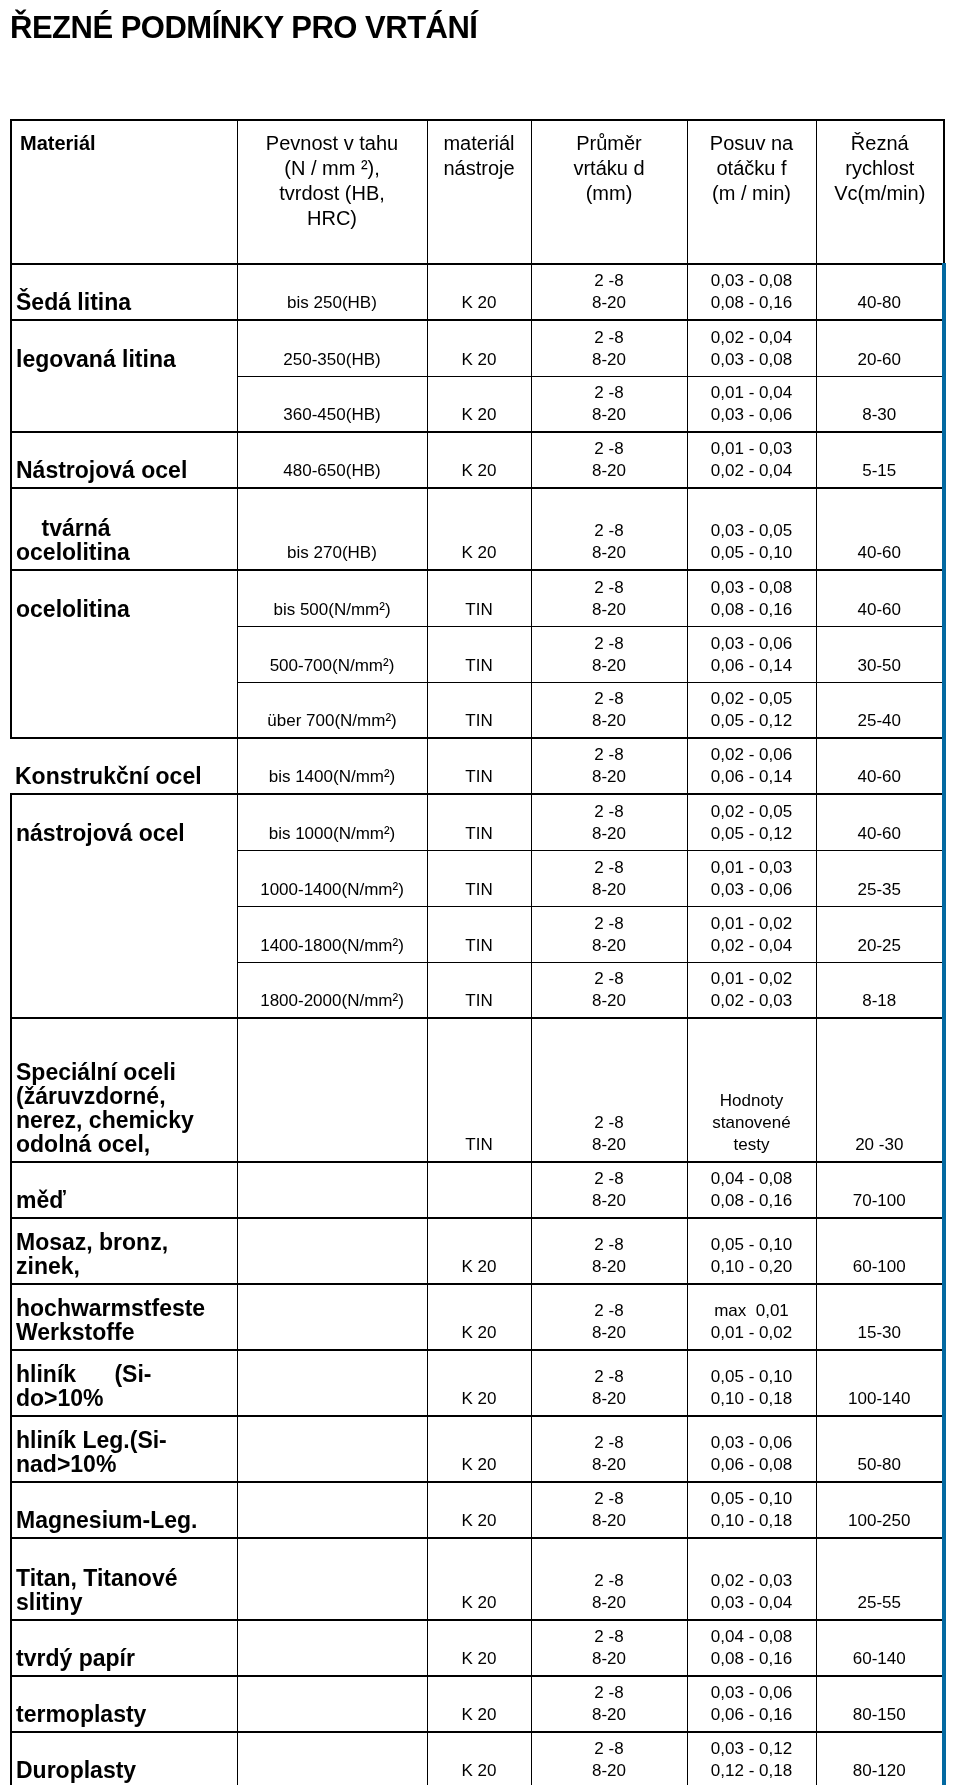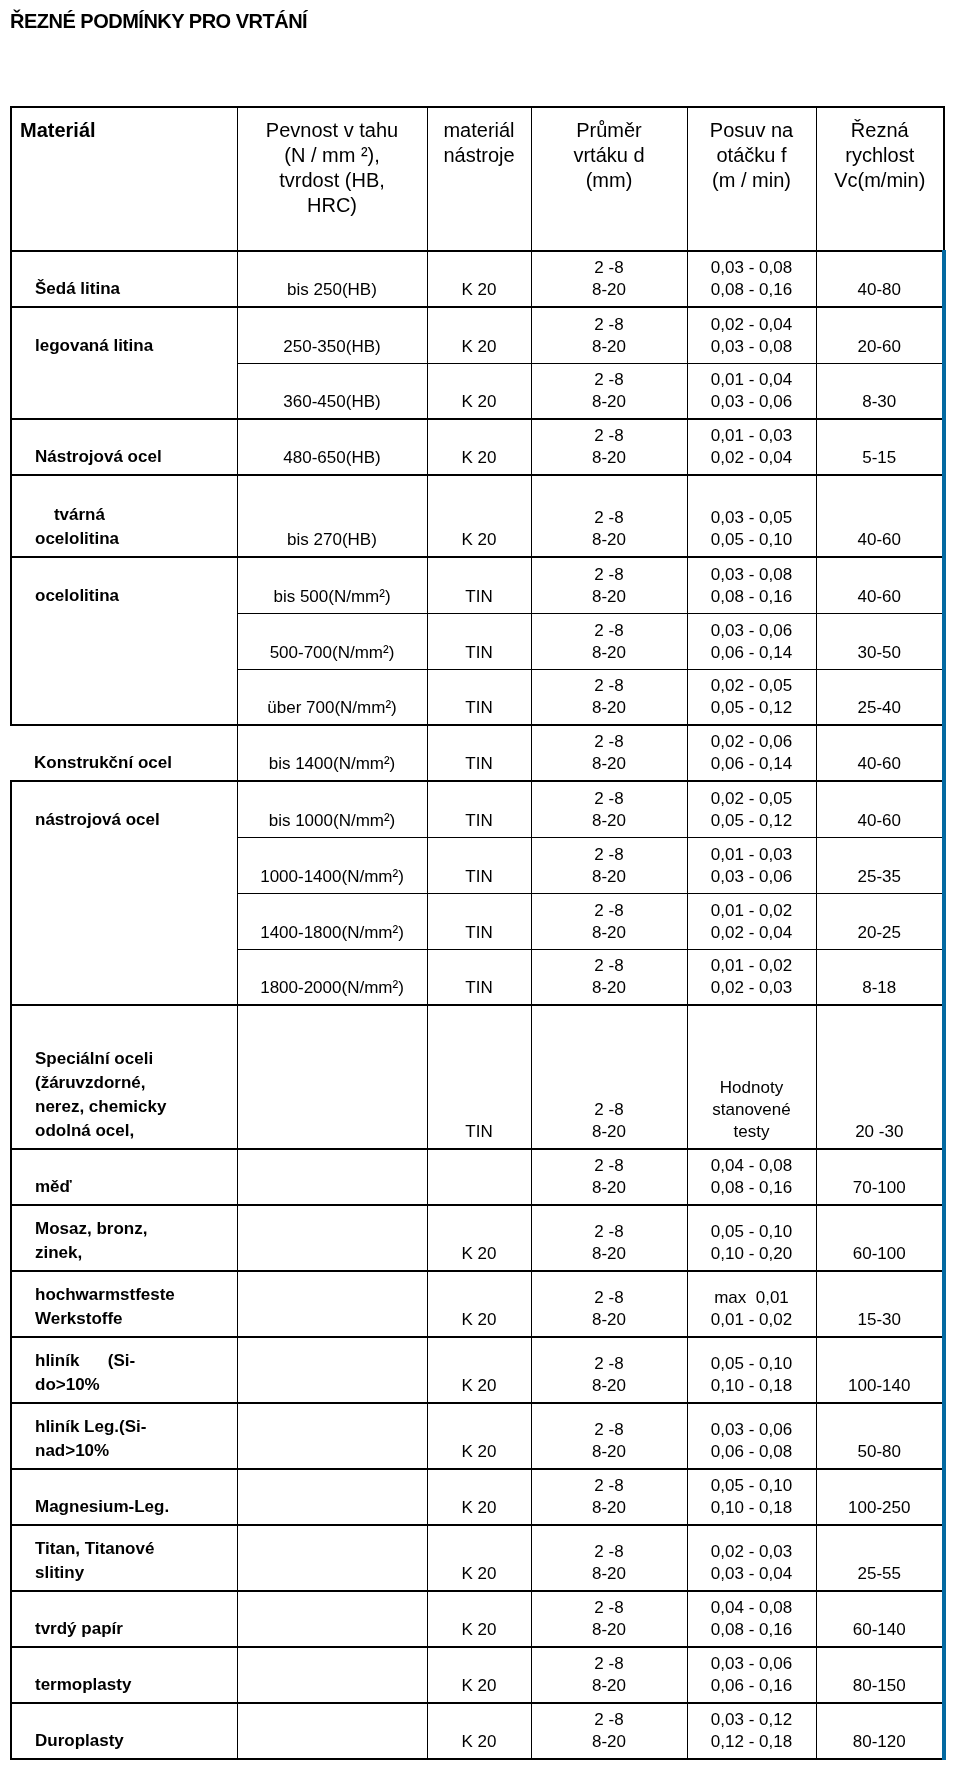--- a/index.html
+++ b/index.html
@@ -1,21 +1,21 @@
 <!DOCTYPE html>
 <html><head>
 <meta charset="utf-8">
 <style>
   html,body{margin:0;padding:0;}
   body{
     width:957px;height:1785px;background:#ffffff;color:#000000;
     font-family:"Liberation Sans",sans-serif;overflow:hidden;
   }
   .title{
-    margin:10px 0 0 10px;font-size:20px;font-weight:bold;letter-spacing:-0.5px;
+    margin:10px 0 0 10px;font-size:31px;font-weight:bold;letter-spacing:-0.5px;
     font-family:"Liberation Sans",sans-serif;
   }
   table.ctable{
     border-collapse:collapse;table-layout:fixed;
     margin:73px 0 0 10px;width:933px;
   }
   .ctable th,.ctable td{box-sizing:border-box;padding:0;}
   .ctable th{
     border:1px solid #000;border-top:2px solid #000;border-bottom:2px solid #000;
     font-weight:normal;font-size:20px;line-height:25px;
@@ -26,22 +26,22 @@
   .ctable th.col6{border-right:2px solid #000;}
   .ctable td{
     border-left:1px solid #000;border-right:1px solid #000;
     font-size:17px;line-height:22px;
     vertical-align:bottom;text-align:center;
     white-space:pre-wrap;padding-bottom:5px;
   }
   .ctable td.group-start{border-top:2px solid #000;}
   .ctable td.sub-start{border-top:1px solid #000;}
   .ctable td.material{
-    font-weight:bold;font-size:17px;line-height:24px;
-    text-align:left;padding-left:23px;
+    font-weight:bold;font-size:23px;line-height:24px;
+    text-align:left;padding-left:4px;
     border-left:2px solid #000;border-top:2px solid #000;
   }
   .ctable td.material.vtop{vertical-align:top;padding-top:26px;}
   .ctable td.material.no-left{border-left:none;}
   .ctable td.col6{border-right:4px solid #0369a1;}
   .ctable tbody tr:last-child td{border-bottom:2px solid #000;}
   .footer-note{
     margin:30px 0 0 13px;font-size:14px;font-weight:bold;
   }
 </style>
@@ -276,21 +276,21 @@
       <tr style="height: 56px;">
         <td rowspan="1" class="material">Magnesium-Leg.</td>
         <td class="col2 group-start"></td>
         <td class="col3 group-start">K 20</td>
         <td class="col4 group-start">2 -8
 8-20</td>
         <td class="col5 group-start">0,05 - 0,10
 0,10 - 0,18</td>
         <td class="col6 group-start">100-250</td>
       </tr>
-      <tr style="height: 66px;">
+      <tr style="height: 82px;">
         <td rowspan="1" class="material">Titan, Titanové
 slitiny</td>
         <td class="col2 group-start"></td>
         <td class="col3 group-start">K 20</td>
         <td class="col4 group-start">2 -8
 8-20</td>
         <td class="col5 group-start">0,02 - 0,03
 0,03 - 0,04</td>
         <td class="col6 group-start">25-55</td>
       </tr>

